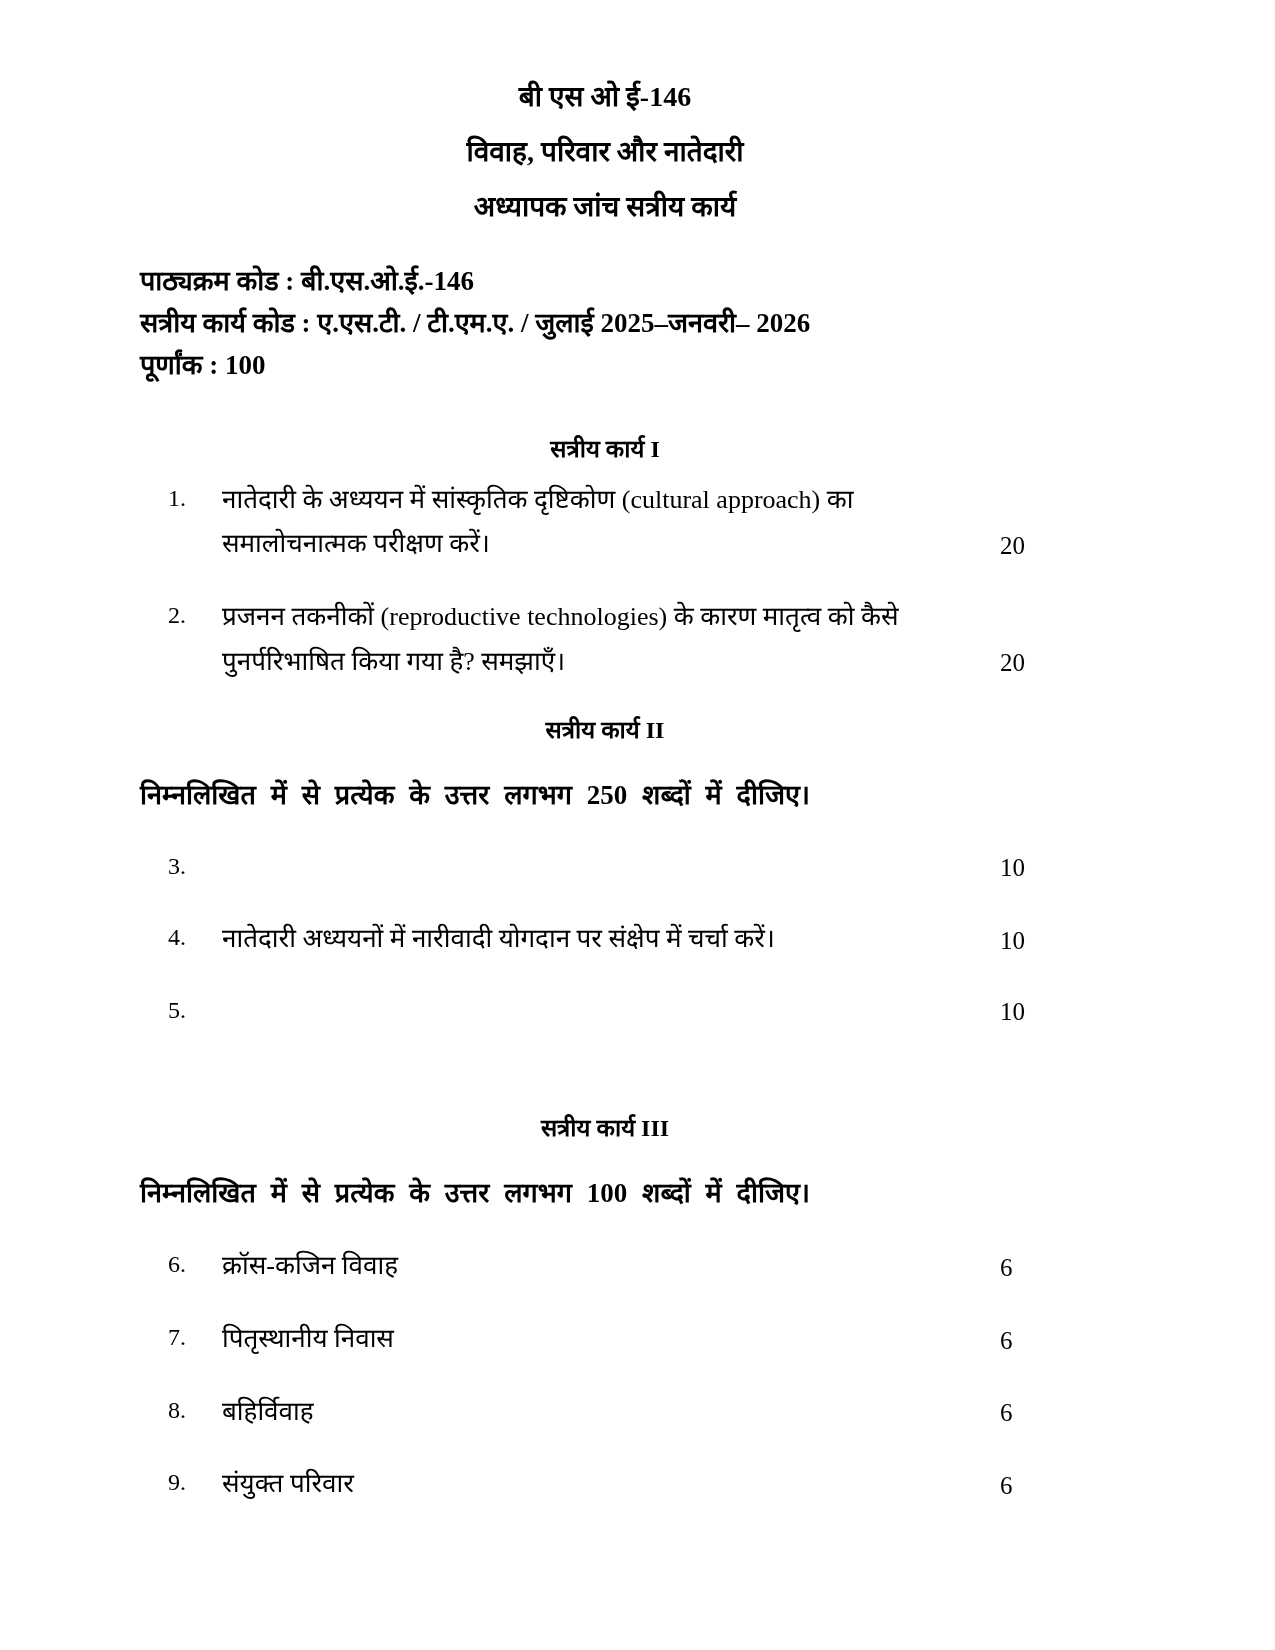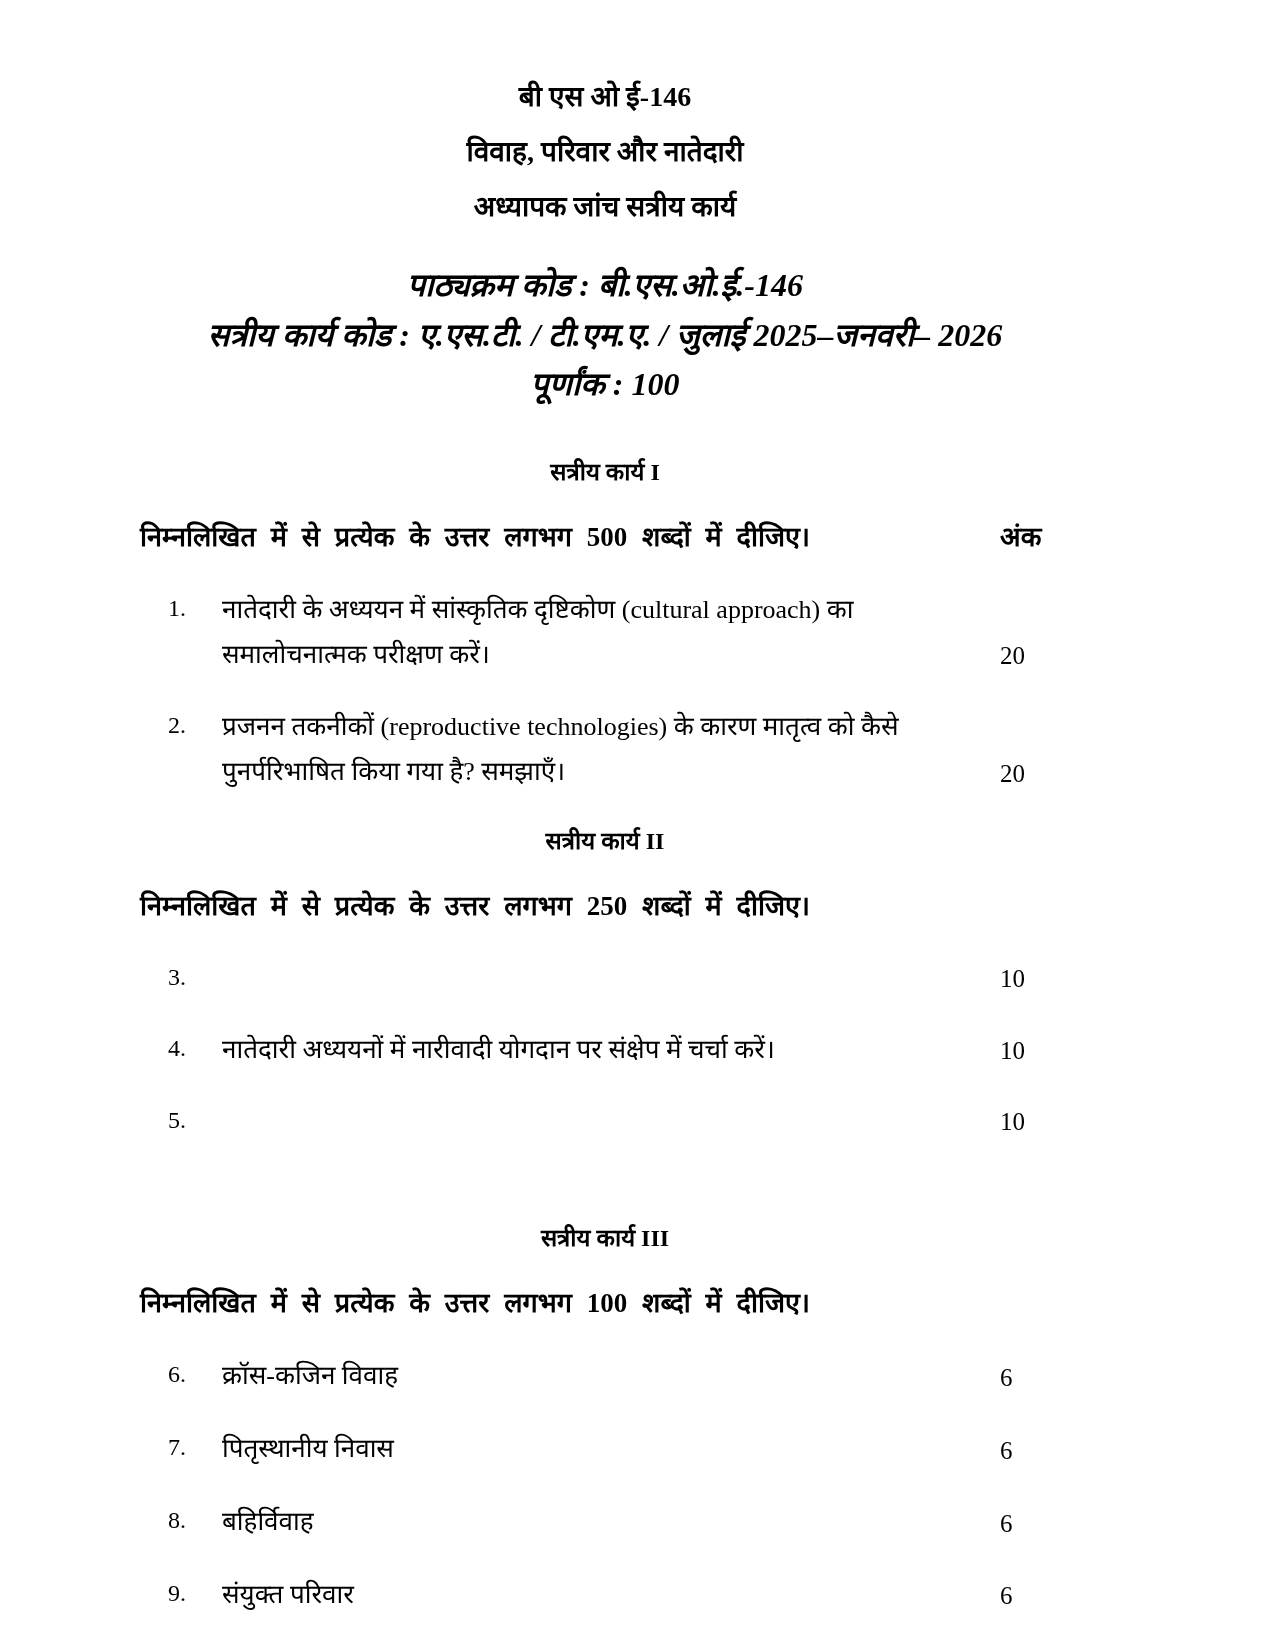--- a/index.html
+++ b/index.html
@@ -21,25 +21,24 @@
   .doc-title-line {
     font-size: 28px;
     font-weight: bold;
     line-height: 1.0;
     margin-bottom: 27px;
   }
   .doc-title-line:last-child { margin-bottom: 0; }
   
   .code-block {
     margin-top: 40px;
-    text-align: center;
-    font-size: 32px;
+    text-align: left;
+    font-size: 27px;
     font-weight: bold;
     line-height: 1.55;
-    font-style: italic;
   }
   .code-line { white-space: nowrap; }
   
   .section-heading {
     text-align: center;
     font-size: 24px;
     font-weight: bold;
     margin-top: 44px;
     margin-bottom: 14px;
   }
@@ -98,24 +97,20 @@
   </div>
 
   <div class="code-block">
     <div class="code-line">पाठ्यक्रम कोड : बी.एस.ओ.ई.-146</div>
     <div class="code-line">सत्रीय कार्य कोड : ए.एस.टी. / टी.एम.ए. / जुलाई 2025–जनवरी– 2026</div>
     <div class="code-line">पूर्णांक : 100</div>
   </div>
 
   <div class="section-heading">सत्रीय कार्य I</div>
 
-  <div class="instruction-row">
-    <span class="instruction-text">निम्नलिखित में से प्रत्येक के उत्तर लगभग 500 शब्दों में दीजिए।</span>
-    <span class="marks-header">अंक</span>
-  </div>
 
   <div class="question-row">
     <span class="q-number">1.</span>
     <span class="q-text">नातेदारी के अध्ययन में सांस्कृतिक दृष्टिकोण (cultural approach) का समालोचनात्मक परीक्षण करें।</span>
     <span class="q-marks">20</span>
   </div>
 
   <div class="question-row">
     <span class="q-number">2.</span>
     <span class="q-text">प्रजनन तकनीकों (reproductive technologies) के कारण मातृत्व को कैसे पुनर्परिभाषित किया गया है? समझाएँ।</span>

